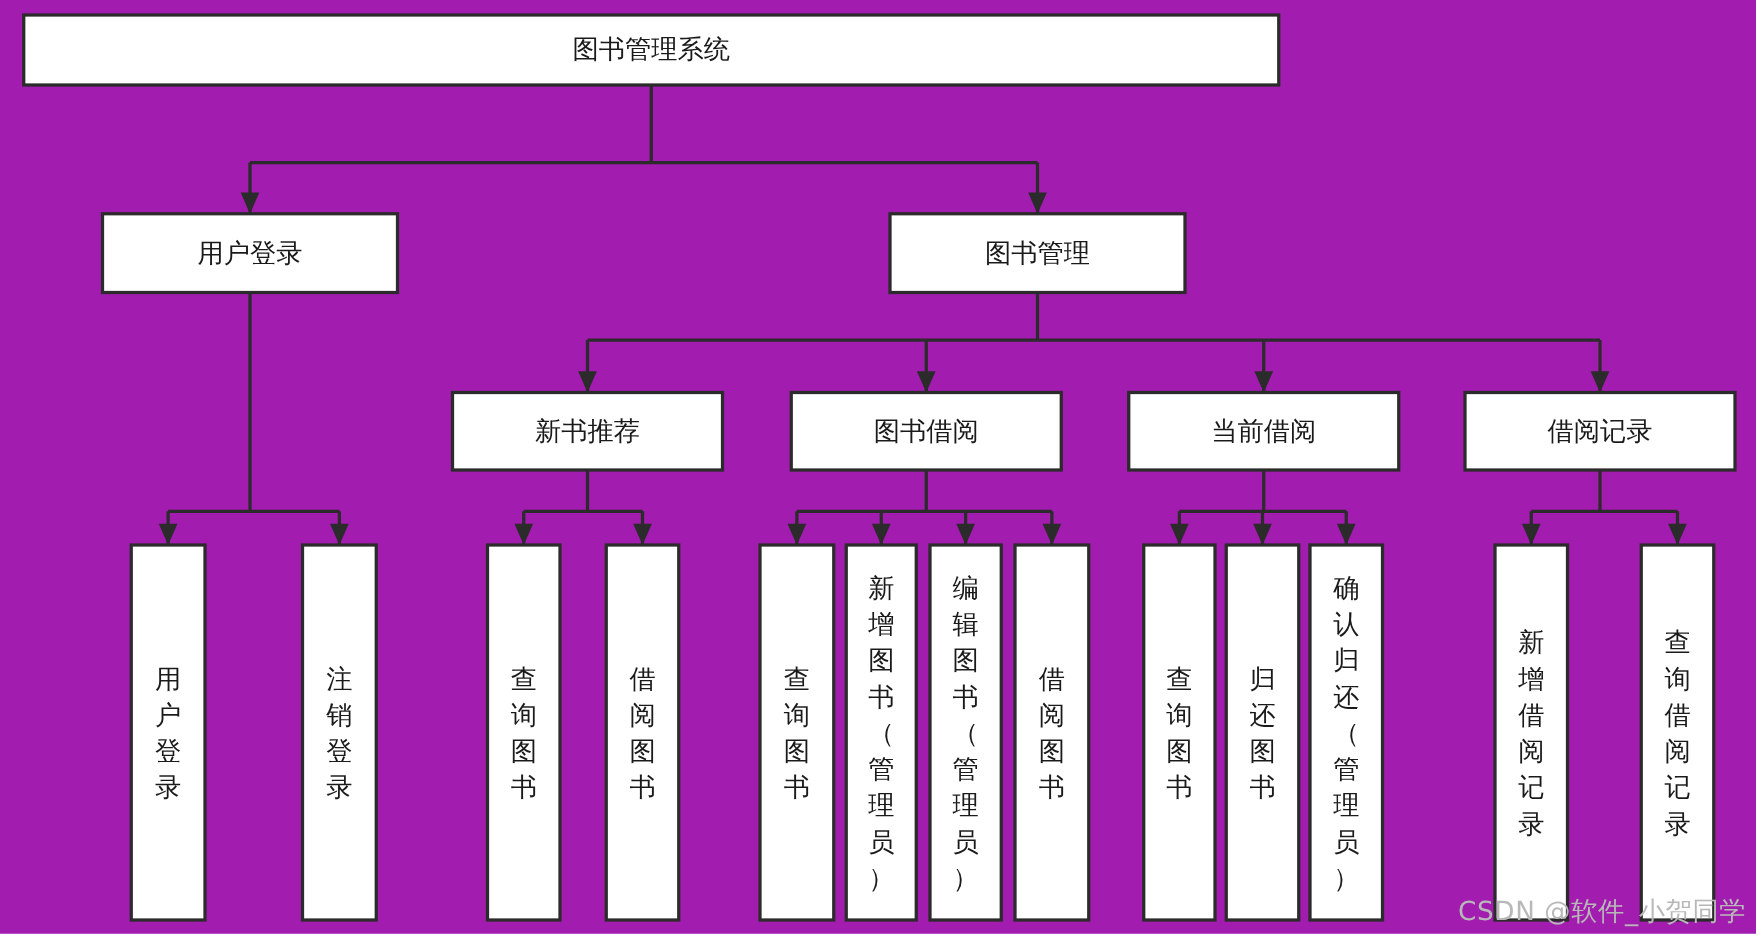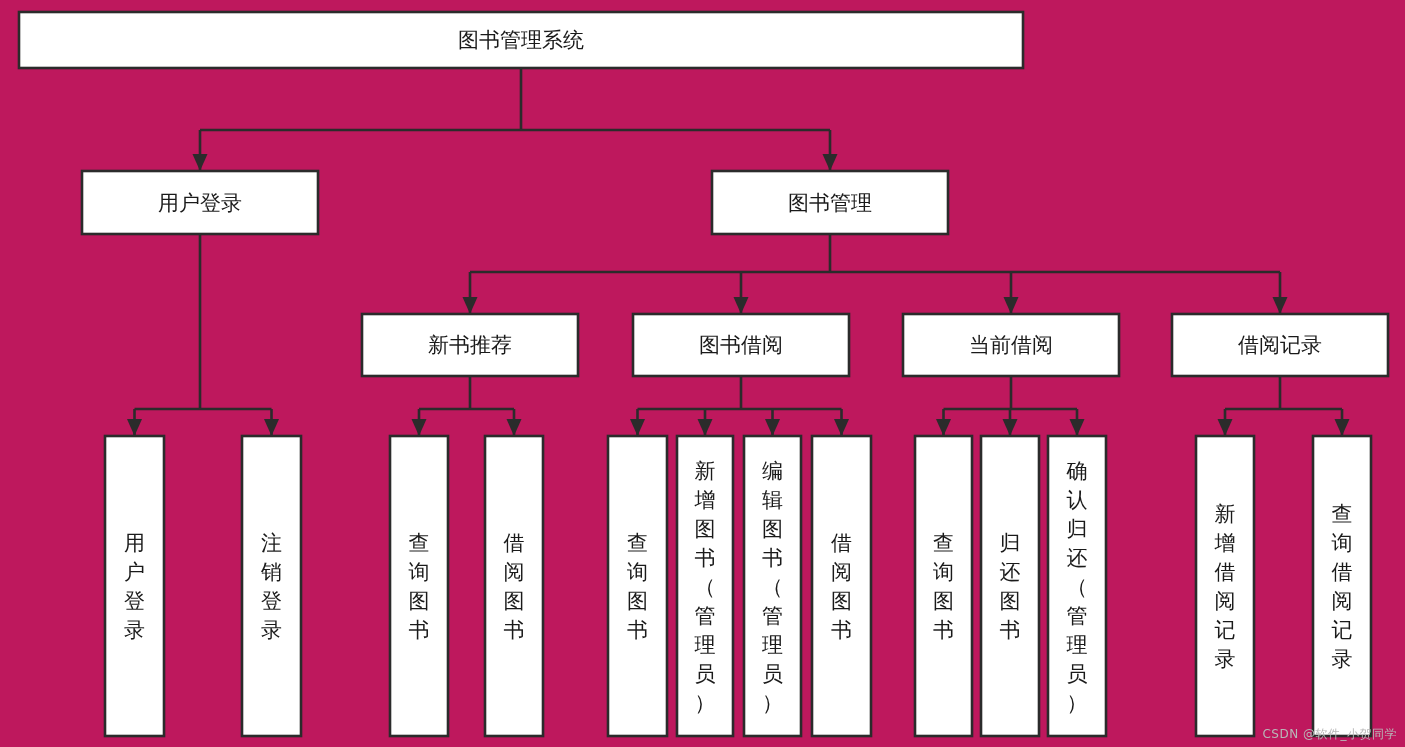--- a/index.html
+++ b/index.html
@@ -10,21 +10,21 @@
   body {
     width: 1405px;
     height: 747px;
     font-family: "DejaVu Sans", "Liberation Sans", sans-serif;
     overflow: hidden;
   }
   #diagram-root {
     position: relative;
     width: 1405px;
     height: 747px;
-    background: #be185d;
+    background: #a21caf;
   }
   svg#flow-svg {
     position: absolute;
     left: 0;
     top: 0;
     width: 1405px;
     height: 747px;
     display: block;
   }
   .node-box {
@@ -53,21 +53,21 @@
     font-family: "DejaVu Sans", "Liberation Sans", sans-serif;
     font-size: 21px;
     fill: #1a1a1a;
     text-anchor: middle;
   }
   .watermark-text {
     position: absolute;
     right: 8px;
     bottom: 4px;
     font-family: "DejaVu Sans", "Liberation Sans", sans-serif;
-    font-size: 12px;
+    font-size: 21px;
     color: #b8b8b8;
     letter-spacing: 0.5px;
     white-space: nowrap;
     user-select: none;
   }
 </style>
 </head>
 <body>
 
 <div id="diagram-root">

